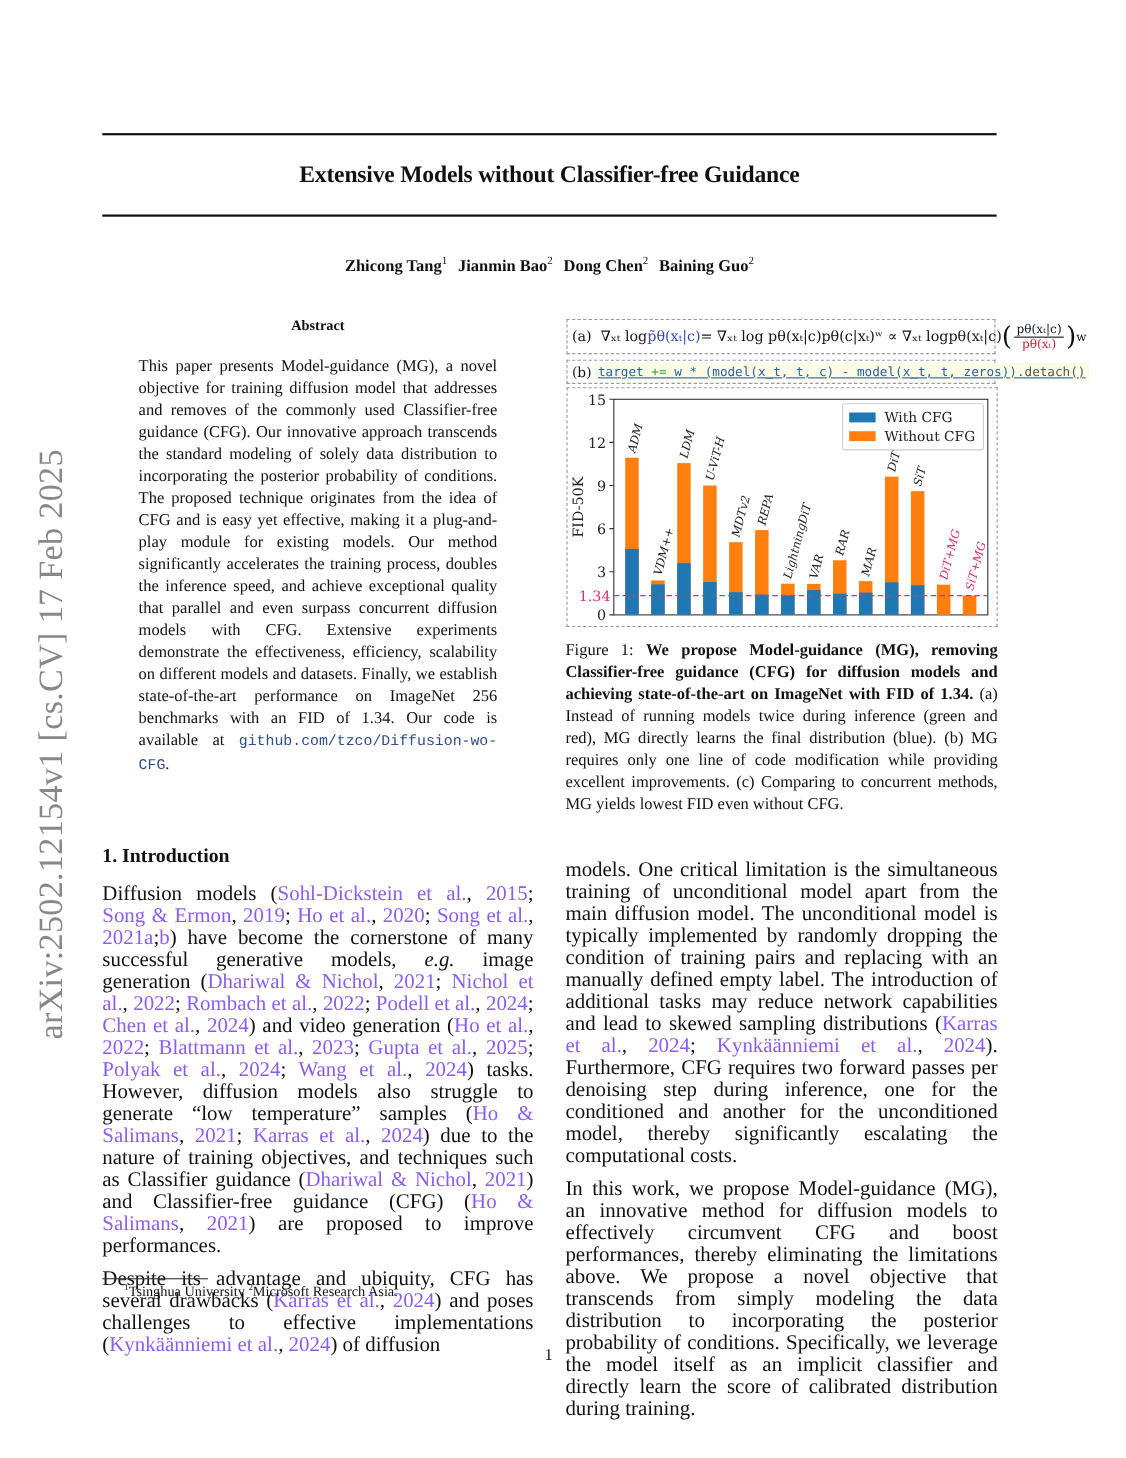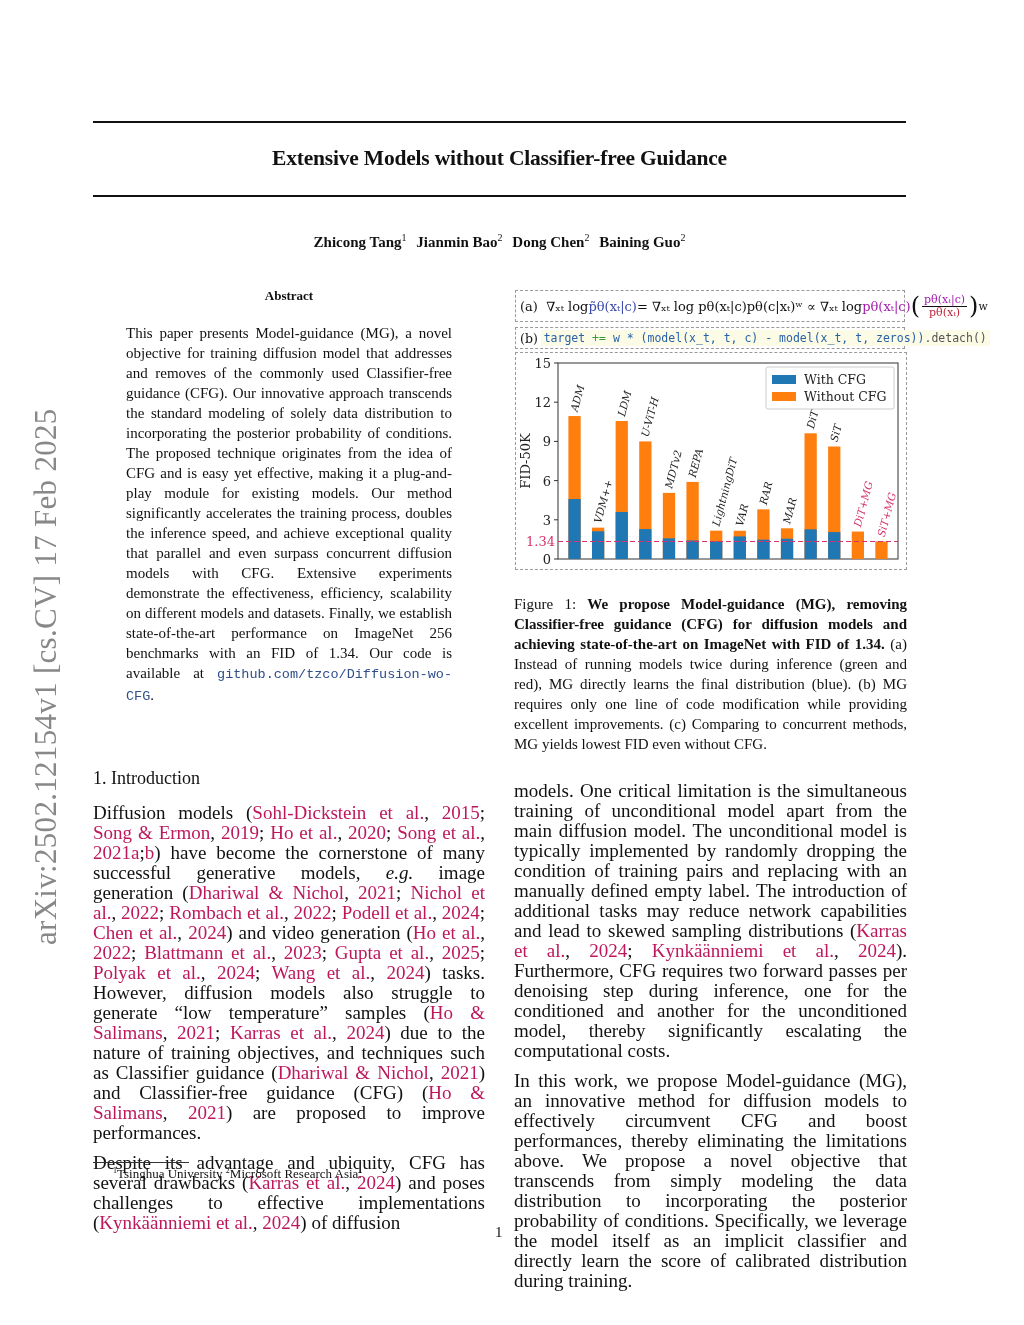--- a/index.html
+++ b/index.html
@@ -10,44 +10,44 @@
   .title { left: 93px; width: 813px; top: 146px; text-align: center;
            font-size: 21.5px; font-weight: bold; letter-spacing: -0.2px; }
   .authors { left: 93px; width: 813px; top: 232px; text-align: center; font-size: 15px; font-weight: bold; }
   .authors sup { font-weight: normal; font-size: 10px; }
   .authors .au { margin: 0 3px; }
   .side { left: 28px; top: 945px; transform-origin: left top; transform: rotate(-90deg);
           font-size: 31px; color: #888; white-space: nowrap; letter-spacing: 0.3px; }
   .abstract-h { left: 126px; width: 326px; top: 288px; text-align: center; font-size: 13px; font-weight: bold; }
   .abstract { left: 126px; width: 326px; top: 323px; font-size: 15px; line-height: 20px; text-align: justify; }
   .mono { font-family: "Liberation Mono", "DejaVu Sans Mono", monospace; font-size: 13.5px; color: #2e4d8a; }
-  .h1 { left: 93px; top: 768px; font-size: 18px; font-weight: normal; }
+  .h1 { left: 93px; top: 768px; font-size: 18px; font-weight: bold; }
   .col { font-size: 19px; line-height: 20px; text-align: justify; }
   .col p { margin: 0 0 10px 0; }
-  .cite { color: #be185d; }
+  .cite { color: #8b5cf6; }
   .left-col { left: 93px; width: 392px; top: 803px; }
   .right-col { left: 514px; width: 393px; top: 781px; }
   .footnote-rule { left: 93px; top: 1162px; width: 96px; height: 1px; background: #333; }
   .footnote { left: 113px; top: 1166px; font-size: 13px; }
   .footnote sup { font-size: 8px; }
   .pagenum { left: 495px; top: 1224px; font-size: 15px; }
   .figbox { border: 1.5px dashed #9a9a9a; background: #fff; }
   .eq { left: 515px; top: 290px; width: 390px; height: 32px; font-size: 13px;
         display: flex; align-items: center; padding-left: 4px; box-sizing: border-box; white-space: nowrap;
         font-family: "DejaVu Serif", serif; }
   .eq .blue { color: #3949ab; }
-  .eq .green { color: #a21caf; }
+  .eq .green { color: #0f172a; }
   .eq .red { color: #c0243a; }
   .code { left: 515px; top: 327px; width: 390px; height: 22px; font-size: 11.5px;
           display: flex; align-items: center; padding-left: 4px; box-sizing: border-box; white-space: nowrap; }
-  .code .codebg { background: #fbfbe6; padding: 1px 3px; font-family: "DejaVu Sans Mono", monospace; color: #2a62a8; }
+  .code .codebg { background: #fbfbe6; padding: 1px 3px; font-family: "DejaVu Sans Mono", monospace; color: #2a62a8; text-decoration: underline; }
   .code .kw { color: #2e9e3a; }
   .code .txt { color: #555; }
   .chartbox { left: 515px; top: 352px; width: 390px; height: 216px; }
-  .caption { left: 514px; width: 393px; top: 581px; font-size: 15px; line-height: 20px; text-align: justify; margin-top: 13px; }
+  .caption { left: 514px; width: 393px; top: 581px; font-size: 15px; line-height: 20px; text-align: justify; }
   .caption b { font-weight: bold; }
   .frac { display: inline-flex; flex-direction: column; align-items: center; vertical-align: middle; font-size: 11px; line-height: 12px; margin: 0 2px; }
   .frac .num { border-bottom: 1px solid #111; padding: 0 2px; }
   .big { font-size: 24px; vertical-align: middle; }
 </style>
 </head>
 <body>
 
 <div class="abs side">arXiv:2502.12154v1  [cs.CV]  17 Feb 2025</div>
 

